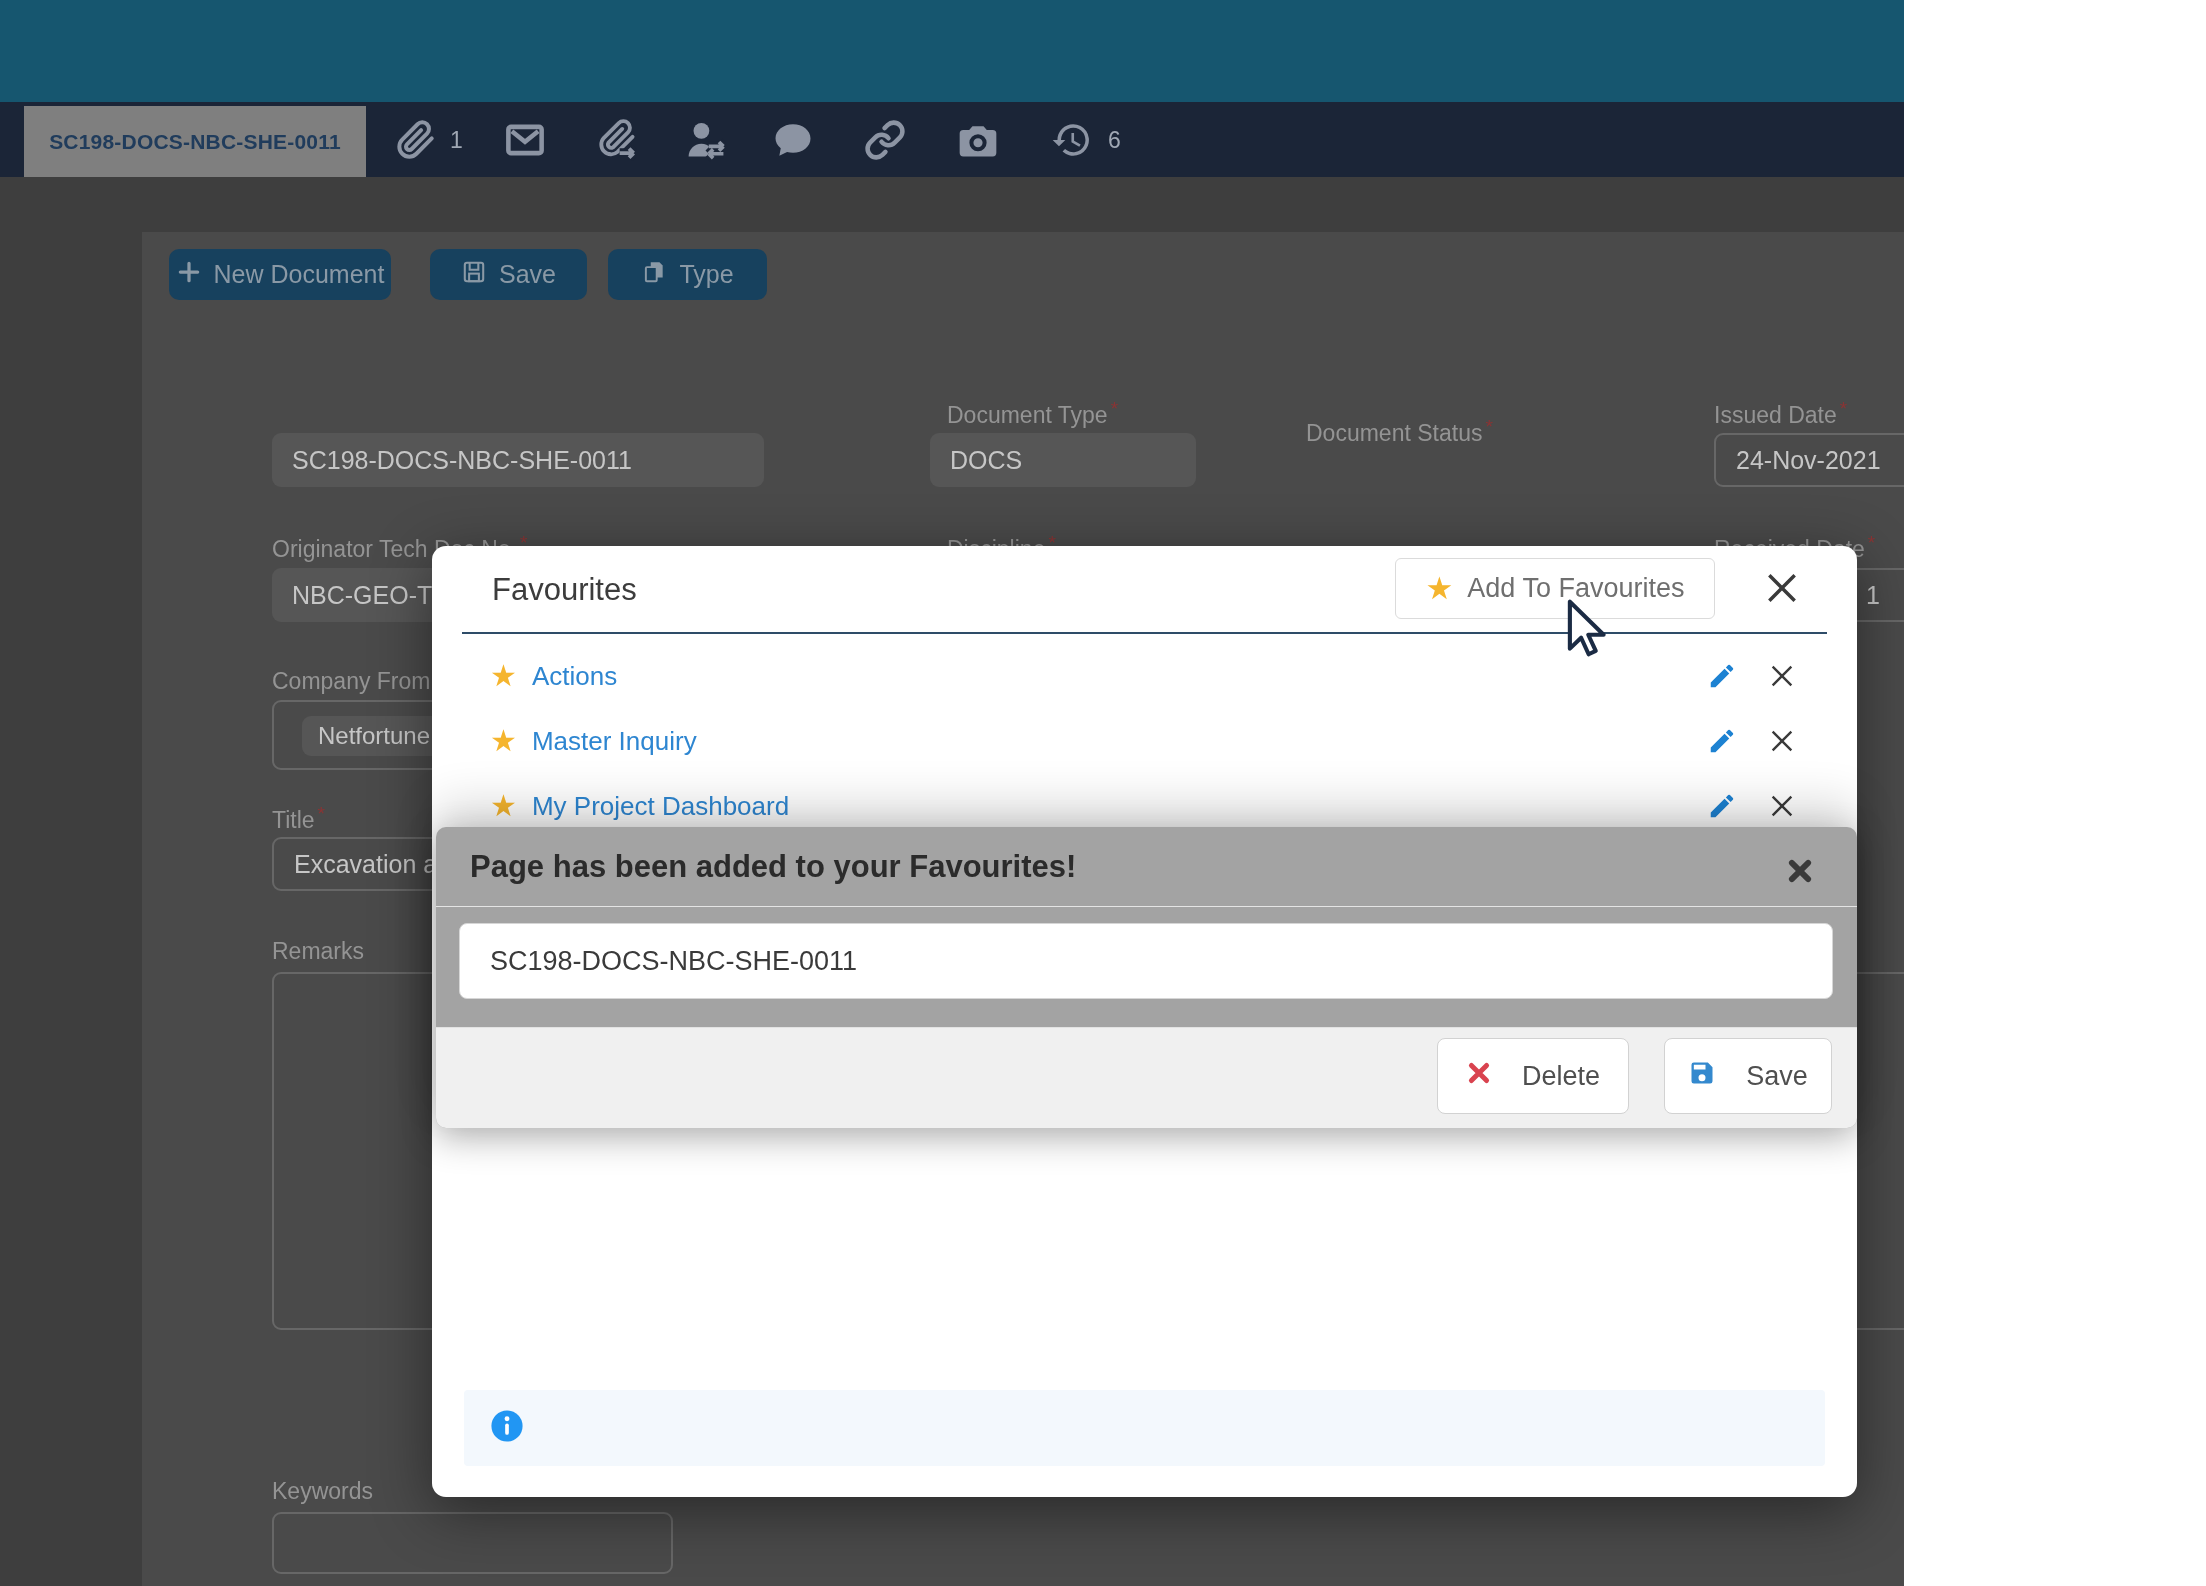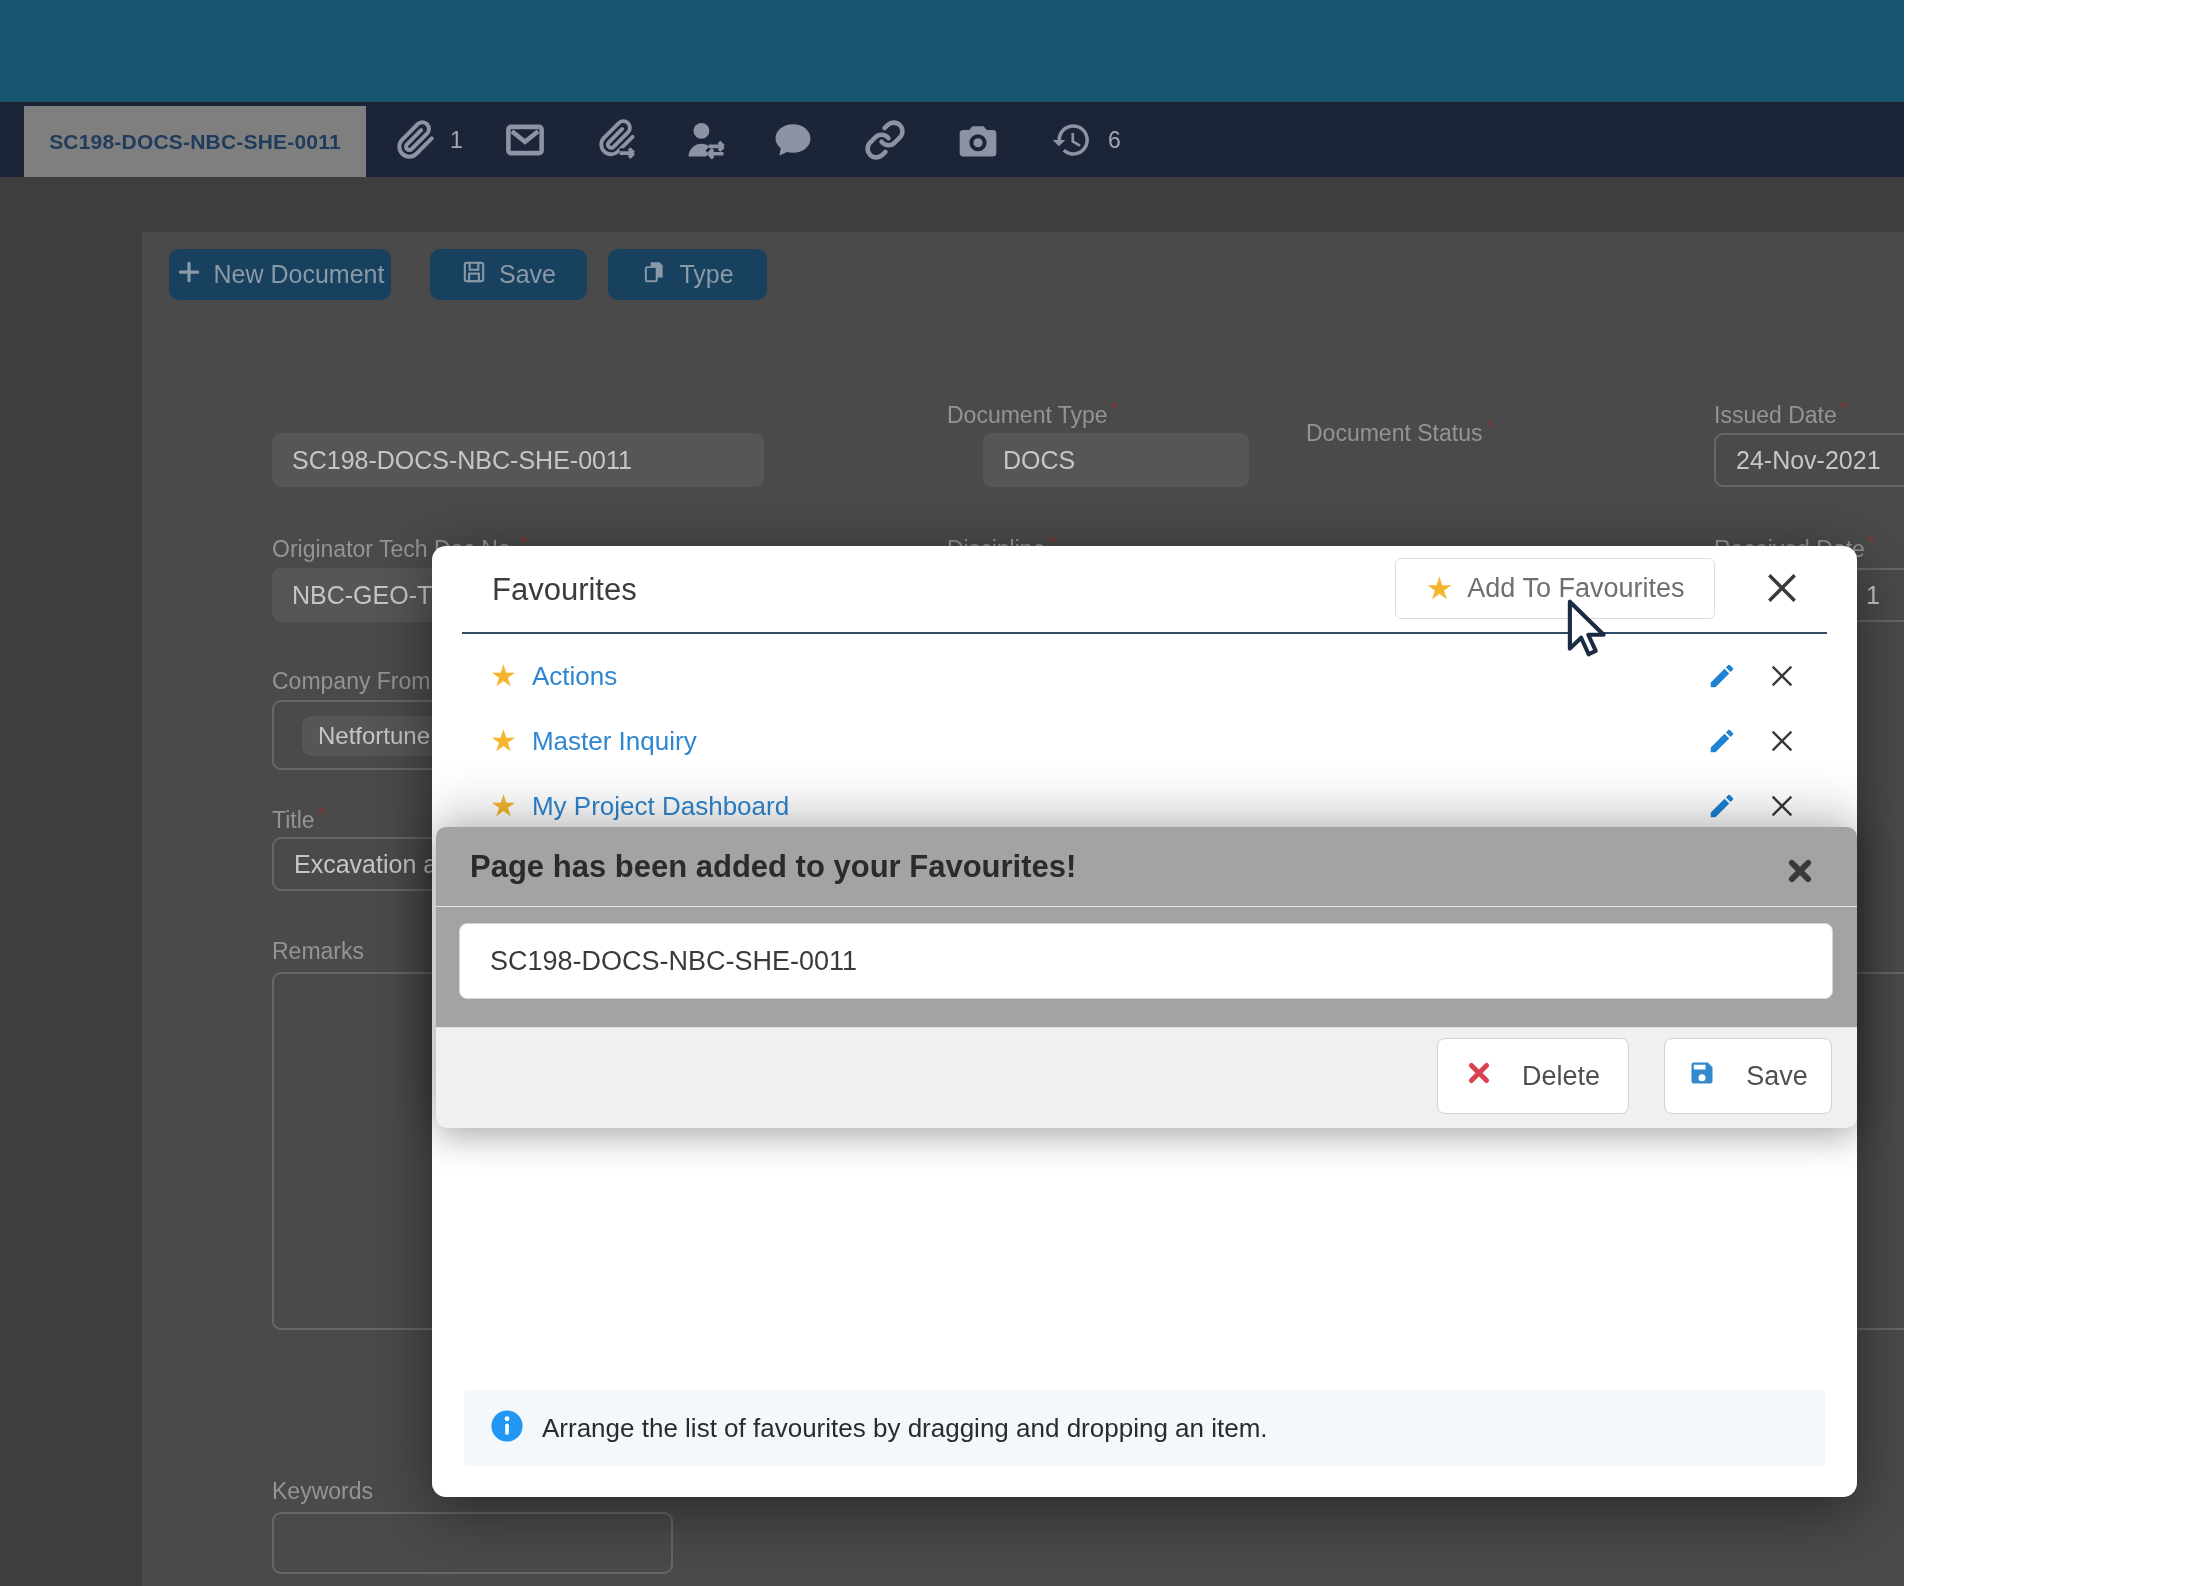--- a/index.html
+++ b/index.html
@@ -177,21 +177,21 @@
         </svg>
     </div>
     <div class="pub-text" style="left:1853px; top:34px;">Published</div>
   </div>
 
   <div class="fld fill" style="left:272px; top:433px; width:492px; height:54px;">
       <span>SC198-DOCS-NBC-SHE-0011</span>
     </div>
 
   <div class="lbl" style="left:947px; top:398px;"><span>Document Type</span><span class="ast">*</span></div>
-  <div class="fld fill" style="left:983px; top:433px; width:266px; height:54px;">
+  <div class="fld fill" style="left:930px; top:433px; width:266px; height:54px;">
       <span>DOCS</span>
     </div>
 
   <div class="lbl" style="left:1306px; top:416px;"><span>Document Status</span><span class="ast">*</span></div>
 
   <div class="lbl" style="left:1714px; top:398px;"><span>Issued Date</span><span class="ast">*</span></div>
   <div class="fld line" style="left:1714px; top:433px; width:219px; height:54px;">
       <span>24-Nov-2021</span>
     </div>
 
@@ -294,21 +294,20 @@
     </div>
 
     <div class="info-bar">
       <span>
         <svg width="34" height="34" viewBox="0 0 24 24">
             <circle cx="12" cy="12" r="11" fill="#2196F3"></circle>
             <rect x="10.7" y="10.2" width="2.6" height="8" rx="1.3" fill="#fff"></rect>
             <circle cx="12" cy="6.9" r="1.7" fill="#fff"></circle>
           </svg>
       </span>
-      <span class="msg">Arrange the list of favourites by dragging and dropping an item.</span>
     </div>
   </div>
 
   <div class="added-modal">
     <div class="added-title">Page has been added to your Favourites!</div>
     <div class="added-close">
       <svg width="28" height="28" viewBox="0 0 24 24">
           <path d="M5 5l14 14M19 5L5 19" stroke="#3A3A3A" stroke-width="5" stroke-linecap="round" fill="none"></path>
         </svg>
     </div>

